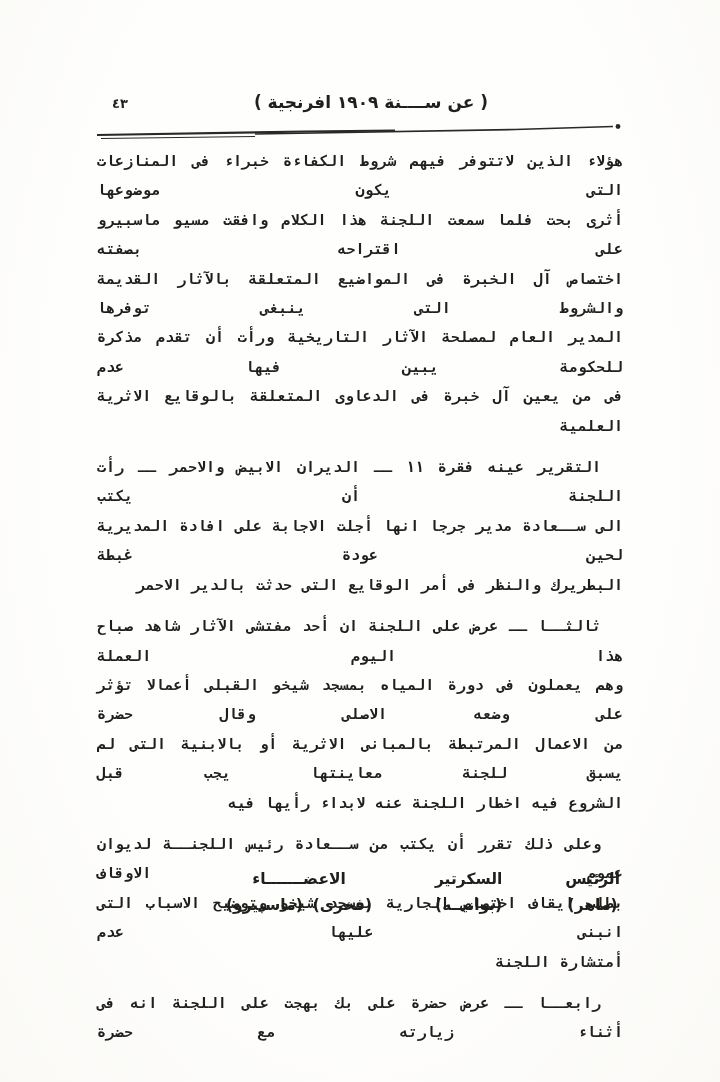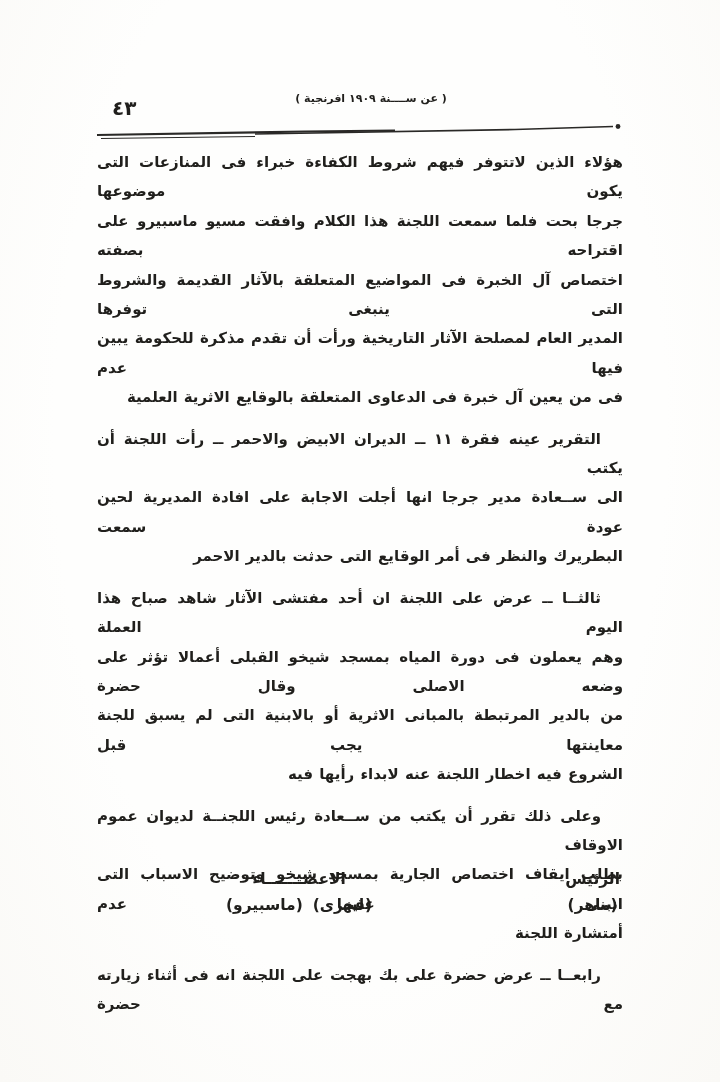--- a/index.html
+++ b/index.html
@@ -10,35 +10,35 @@
     background:#fdfdfb;
     background-image:radial-gradient(ellipse at 50% 40%, #fefefd 60%, #faf9f6 100%);
     font-family:"DejaVu Sans", sans-serif;
     color:#201f1c;
     direction:rtl;
     overflow:hidden;
   }
   
   .page-number {
     position:absolute; left:112px; top:96px;
-    font-size:20px; font-weight:bold; letter-spacing:2px;
+    font-size:13px; font-weight:bold; letter-spacing:2px;
   }
   .header-title {
     position:absolute; left:240px; top:92px; width:262px;
-    font-size:11px; font-weight:bold; text-align:center; white-space:nowrap;
+    font-size:17px; font-weight:bold; text-align:center; white-space:nowrap;
   }
   .header-rule {
     position:absolute; left:95px; top:122px; width:530px; height:22px;
   }
   
   .doc-body {
     position:absolute; top:148px; right:97px; width:526px;
     font-size:15px; font-weight:bold; line-height:29.4px;
   }
-  .paragraph { margin:0 0 7px 0; }
+  .paragraph { margin:0 0 7px 0;font-family:Liberation Mono, monospace; }
   .line {
     text-align:justify;
     text-align-last:justify;
     word-spacing:1px;
   }
   .line.indent { text-indent:22px;margin-top:12px; }
   .line.last-right { text-align-last:right; }
   
   .signatures {
     position:absolute; top:866px; right:100px; width:394px;
@@ -61,54 +61,60 @@
   <svg class="header-rule" viewBox="0 0 530 22" xmlns="http://www.w3.org/2000/svg" aria-hidden="true">
     <path d="M2 13 L210 9.5 L300 8.5" stroke="#2a2927" stroke-width="2.2" fill="none"></path>
     <path d="M6 16.5 L160 14.5" stroke="#2a2927" stroke-width="1.1" fill="none"></path>
     <path d="M160 12 L420 7.5 L518 4.5" stroke="#2a2927" stroke-width="1.6" fill="none"></path>
     <circle cx="523" cy="4.5" r="2.4" fill="#2a2927"></circle>
   </svg>
 
   <div class="doc-body">
       <div class="paragraph">
         <div class="line">هؤلاء الذين لاتتوفر فيهم شروط الكفاءة خبراء فى المنازعات التى يكون موضوعها</div>
-        <div class="line">جرجا بحت  فلما سمعت اللجنة هذا الكلام وافقت مسيو ماسبيرو على اقتراحه بصفته</div>
+        <div class="line">أثرى بحت  فلما سمعت اللجنة هذا الكلام وافقت مسيو ماسبيرو على اقتراحه بصفته</div>
         <div class="line">اختصاص آل الخبرة فى المواضيع المتعلقة بالآثار القديمة والشروط التى ينبغى توفرها</div>
         <div class="line">المدير العام لمصلحة الآثار التاريخية  ورأت أن تقدم مذكرة للحكومة يبين فيها عدم</div>
         <div class="line last-right">فى من يعين آل خبرة فى الدعاوى المتعلقة بالوقايع الاثرية العلمية</div>
       </div>
       <div class="paragraph">
         <div class="line indent">التقرير عينه فقرة ١١ ــ  الديران الابيض والاحمر  ــ  رأت اللجنة أن يكتب</div>
-        <div class="line">الى ســعادة مدير جرجا انها أجلت الاجابة على افادة المديرية  لحين عودة سمعت</div>
+        <div class="line">الى ســعادة مدير جرجا انها أجلت الاجابة على افادة المديرية  لحين عودة غبطة</div>
         <div class="line last-right">البطريرك والنظر فى أمر الوقايع التى حدثت بالدير الاحمر</div>
       </div>
       <div class="paragraph">
         <div class="line indent">ثالثــا  ــ  عرض على اللجنة ان أحد مفتشى الآثار شاهد صباح هذا اليوم العملة</div>
         <div class="line">وهم يعملون فى دورة المياه  بمسجد شيخو القبلى أعمالا تؤثر على وضعه الاصلى وقال حضرة</div>
-        <div class="line">من بالدير المرتبطة بالمبانى الاثرية أو بالابنية التى لم يسبق للجنة معاينتها يجب قبل</div>
+        <div class="line">من الاعمال المرتبطة بالمبانى الاثرية أو بالابنية التى لم يسبق للجنة معاينتها يجب قبل</div>
         <div class="line last-right">الشروع فيه اخطار اللجنة عنه لابداء رأيها فيه</div>
       </div>
       <div class="paragraph">
         <div class="line indent">وعلى ذلك تقرر  أن يكتب من ســعادة رئيس اللجنــة لديوان عموم الاوقاف</div>
         <div class="line">بطلب ايقاف اختصاص الجارية  بمسجد شيخو وتوضيح الاسباب التى انبنى عليها عدم</div>
         <div class="line last-right">أمتشارة اللجنة</div>
       </div>
       <div class="paragraph">
         <div class="line indent">رابعــا  ــ  عرض حضرة على بك بهجت على اللجنة انه فى أثناء زيارته مع حضرة</div>
       </div>
     </div>
 
   <div class="signatures">
       <div class="sig-col">
         <div class="sig-title">الرئيس</div>
         <div class="sig-names">
           <span>(ماهر)</span>
         </div>
       </div>
       <div class="sig-col">
+        <div class="sig-title">السكرتير</div>
+        <div class="sig-names">
+          <span>(بوانيــه)</span>
+        </div>
+      </div>
+      <div class="sig-col">
         <div class="sig-title">الاعضـــــــاء</div>
         <div class="sig-names">
           <span>(فخرى)</span>
           <span>(ماسبيرو)</span>
         </div>
       </div>
     </div>
 
 </div>
 

